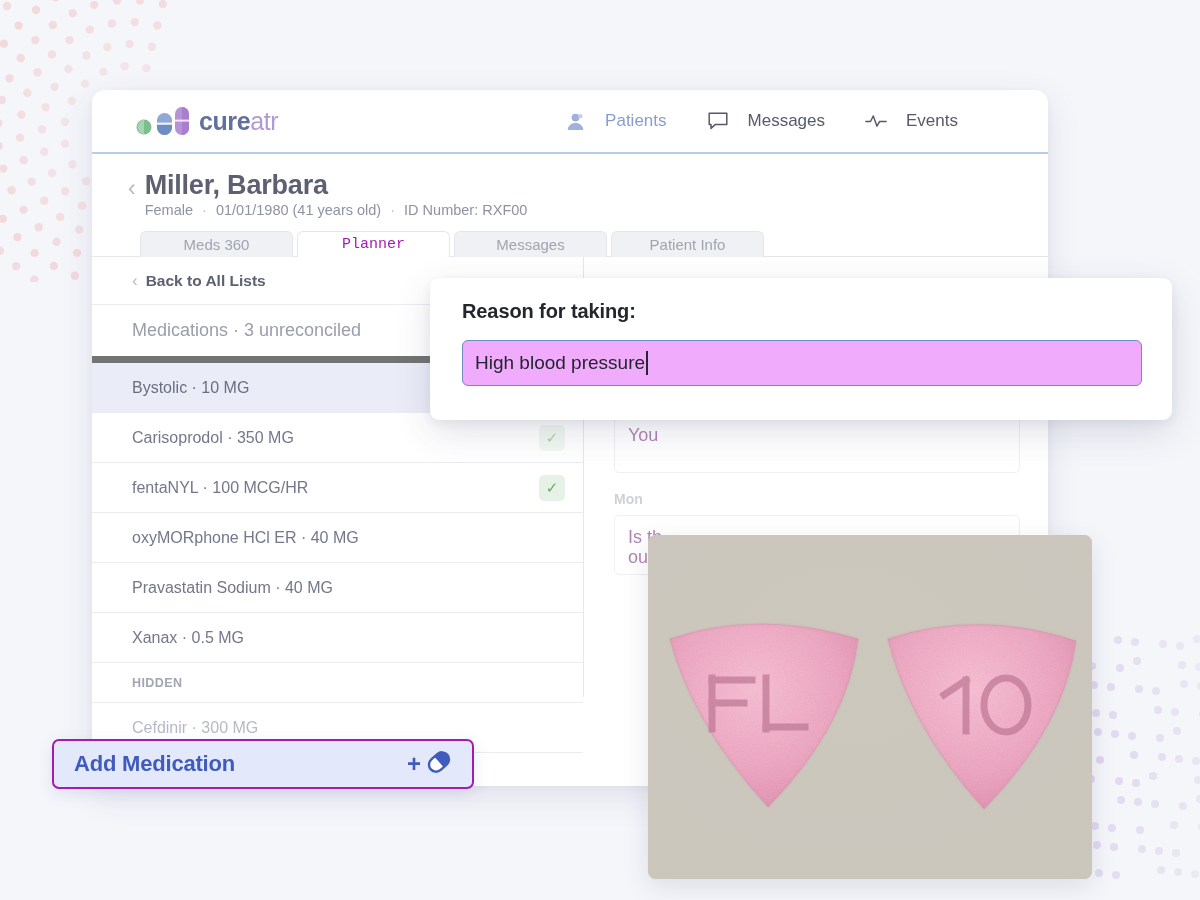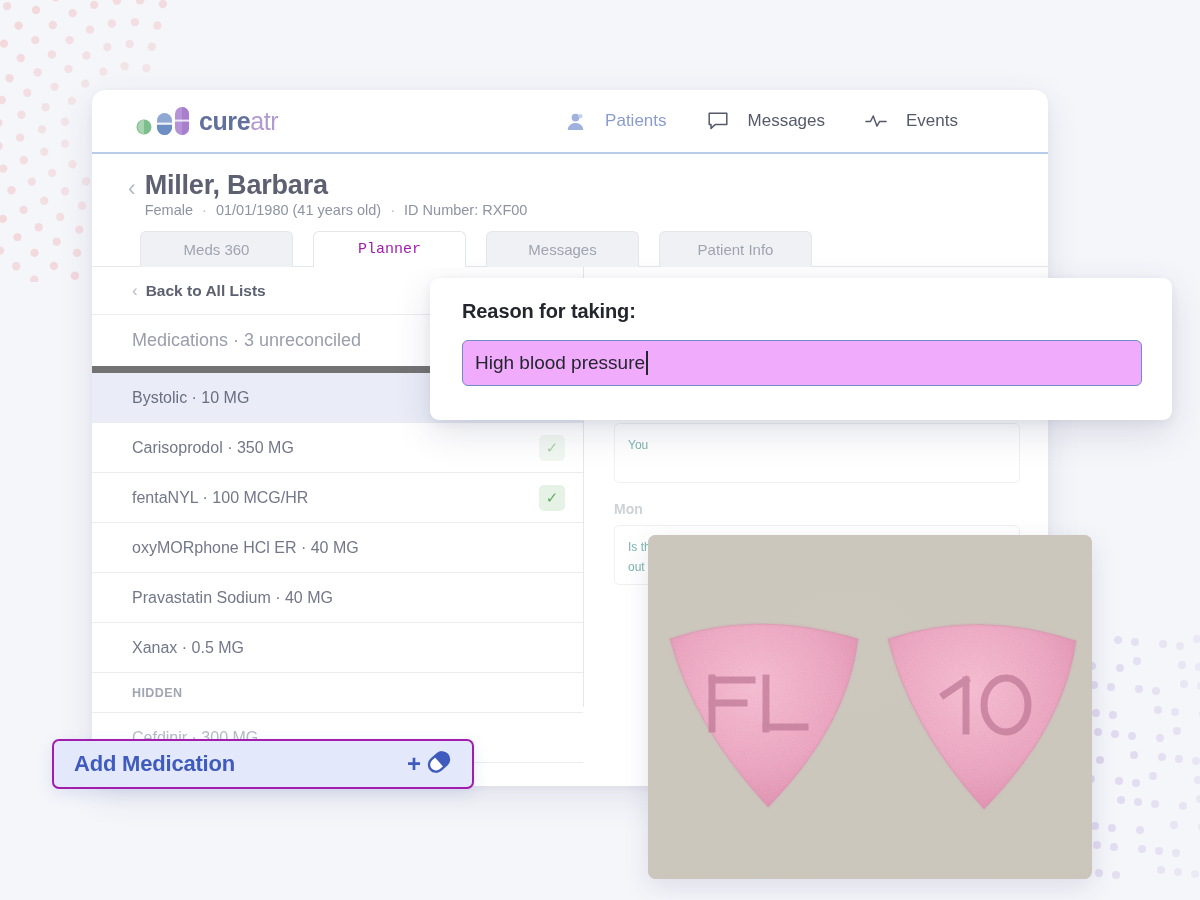--- a/index.html
+++ b/index.html
@@ -50,28 +50,28 @@
   .patient-head { padding: 16px 0 0 0; position: relative; }
   .ph-row { display: flex; align-items: flex-start; padding-left: 36px; }
   .back-chevron { color: #b6bac6; font-size: 23px; line-height: 26px; margin-right: 9px; margin-top: 5px; cursor: pointer; font-weight: 300; }
   .pname { font-size: 27px; font-weight: bold; color: #5c6070; letter-spacing: -0.2px; line-height: 30px; }
   .pmeta { font-size: 14.5px; color: #8e93a3; margin-top: 2px; line-height: 17px; }
   .pmeta .sep { color: #b8bcc8; padding: 0 5px; }
 
   
   .tabs { display: flex; padding-left: 48px; margin-top: 12px; position: relative; z-index: 2; }
   .tab {
-    width: 153px; height: 36px;
+    width: 153px; height: 26px;
     background: #f0f1f4;
     border: 1px solid #e4e6ea;
     border-bottom: none;
     border-radius: 6px 6px 0 0;
     display: flex; align-items: center; justify-content: center;
     font-size: 15px; color: #a0a4b1;
-    margin-right: 20px;
+    margin-right: 4px;
     cursor: pointer;
   }
   .tab.active { background: #ffffff; color: #a21caf; border-color: #e4e6ea; position: relative; font-family: Liberation Mono, monospace; }
   .tab.active::after { content:""; position:absolute; left:0; right:0; bottom:-1px; height:2px; background:#ffffff; }
 
   .tabs-rule { height: 1px; background: #e6e7eb; margin-top: -1px; }
 
   
   .body-split { display: flex; height: 440px; }
 
@@ -121,22 +121,22 @@
 
   
   .detail-panel { flex: 1; padding: 24px 28px 0 30px; position: relative; }
   .field-label { font-size: 14px; font-weight: bold; color: #9ca0ac; margin-bottom: 8px; }
   .field-label.dim { color: #a7abb6; }
   .ta {
     width: 406px;
     border: 1px solid #e2e3e8;
     border-radius: 5px;
     padding: 11px 13px;
-    font-size: 12px;
-    color: #0f766e;
+    font-size: 18px;
+    color: #701a75;
     line-height: 20px;
     background: #fff;
     font-family: "Liberation Sans", sans-serif;
     resize: none;
     overflow: hidden;
   }
   .ta.h1 { height: 66px; }
   .ta.h2 { height: 60px; }
   .field-block { margin-bottom: 18px; }
   .grip { position: relative; }

